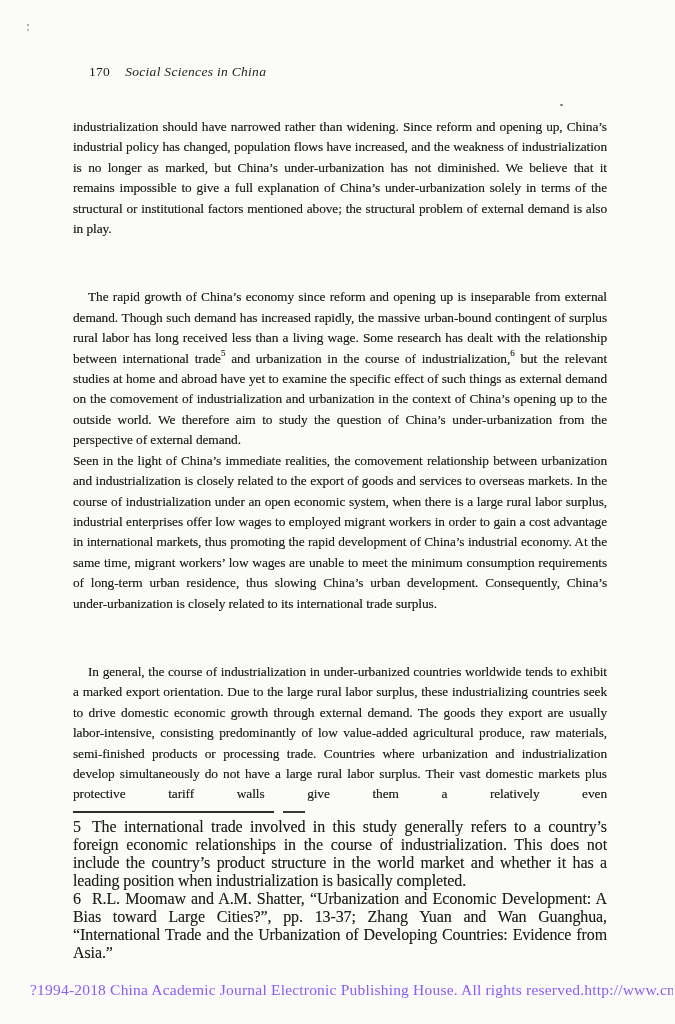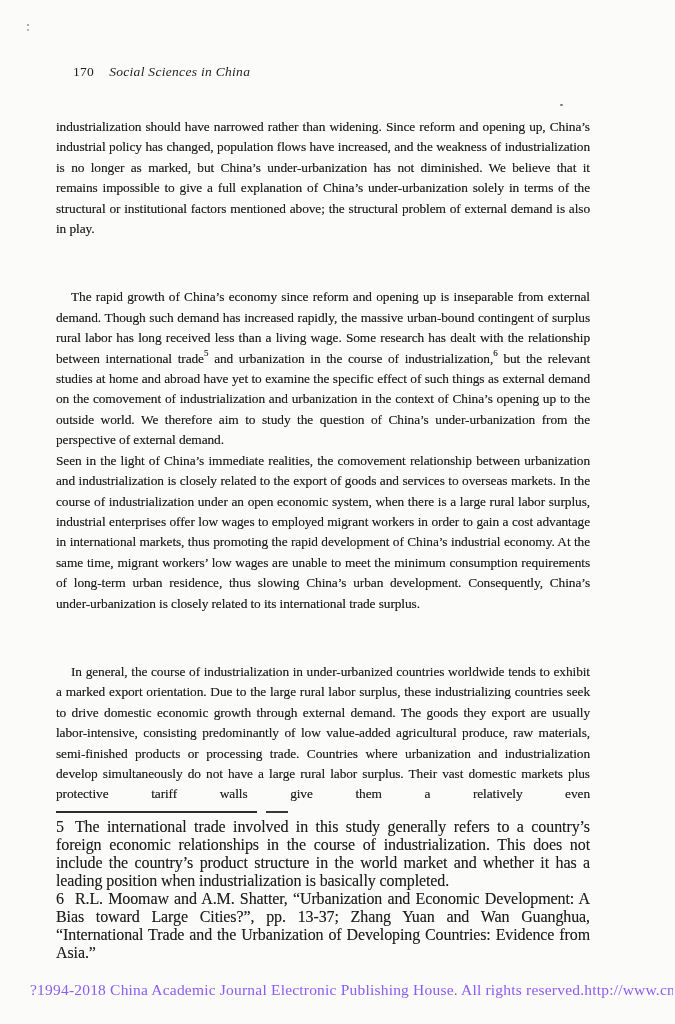--- a/index.html
+++ b/index.html
@@ -26,27 +26,27 @@
   .speck-2 { left: 560px; top: 104px; width: 3px; height: 2px; background:#6f6e6c; box-shadow: 5px 3px 0 -1px #8f8f8d; }
 
   .running-header {
     position: absolute;
     top: 64px;
     left: 73px;
     font-size: 13.5px;
     letter-spacing: 0.3px;
     white-space: nowrap;
   }
-  .pagenum { margin-right: 15px; }
+  .pagenum { margin-right: 15px; margin-left: 16px; }
   .journal { font-style: italic; text-align: center; }
 
   .body-text {
     position: absolute;
     top: 117px;
-    left: 56px;
+    left: 73px;
     width: 534px;
     font-size: 13.4px;
     line-height: 20.4px;
     letter-spacing: -0.1px;
     text-align: justify;
     text-shadow: 0 0 0.4px rgba(30,30,28,0.5);
   }
   .para { margin: 0; }
   .para.indent { text-indent: 15px; margin-top: 48px; }
   .para.continues { text-align-last: justify; }

